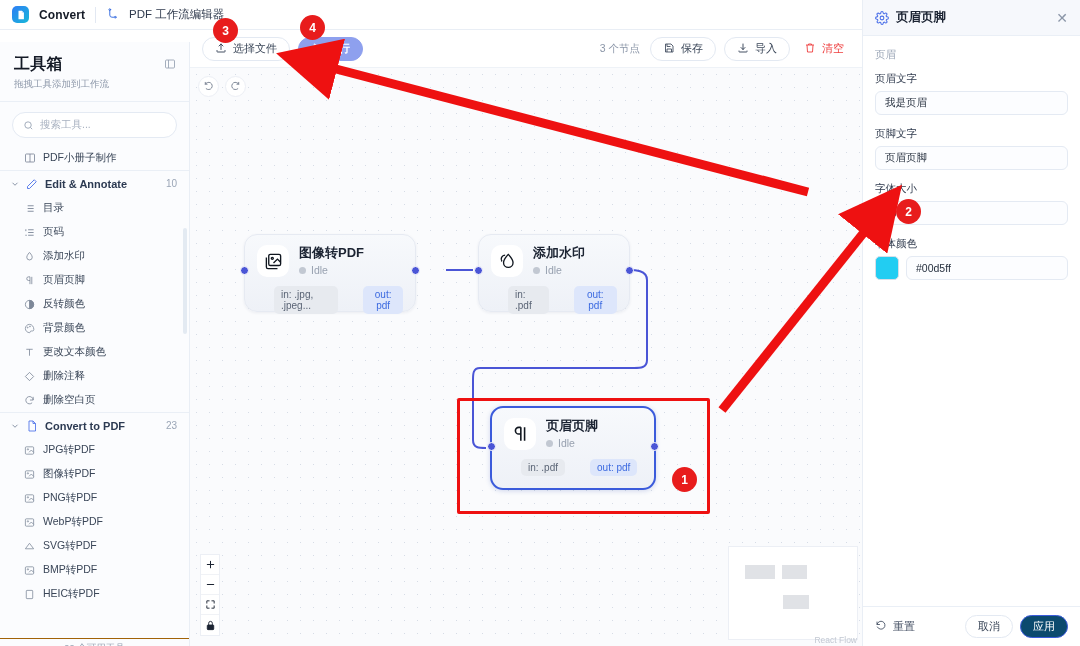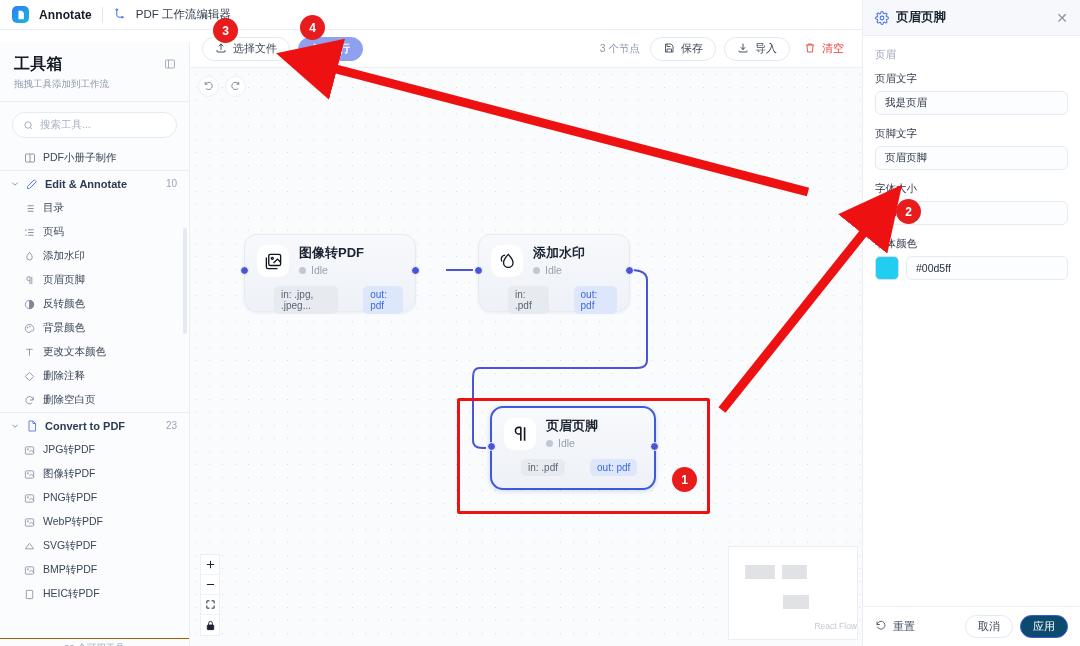--- a/index.html
+++ b/index.html
@@ -132,36 +132,36 @@
     display: flex; align-items: center; justify-content: center;
     color: #1d2430; flex: 0 0 auto;
   }
   .node-title { font-size: 13px; font-weight: bold; color: #1b2332; line-height: 1.1; }
   .node-status { display: flex; align-items: center; gap: 5px; margin-top: 4px; }
   .dot { width: 7px; height: 7px; border-radius: 50%; background: #c2c8d2; }
   .st-text { font-size: 10.5px; color: #98a1b0; }
   .node-tags { display: flex; gap: 8px; margin-top: 9px; }
   .tag { font-size: 10px; border-radius: 5px; padding: 3px 7px; margin-left: 17px; }
   .tag-in { background: #e7eaef; color: #5a6475; }
-  .tag-out { background: #dde6fb; color: #3c6ae0; }
+  .tag-out { background: #dde6fb; color: #3c6ae0; text-align: center; }
   .handle {
     position: absolute; width: 9px; height: 9px; border-radius: 50%;
     background: #4a55d6; border: 1.5px solid #ffffff;
   }
 
   .edge-svg { position: absolute; left: 0; top: 0; width: 672px; height: 578px; overflow: visible; }
 
   
   .minimap {
     position: absolute; right: 4px; bottom: 6px; width: 130px; height: 94px;
     background: #ffffff; border: 1px solid #eceff5;
   }
   .mini-node { position: absolute; background: #e0e2e6; }
   .rf-attr {
-    position: absolute; right: 5px; bottom: 15px;
+    position: absolute; right: 5px; bottom: 1px;
     font-size: 8.5px; color: #c2c8d2;
   }
   .zoom-ctl {
     position: absolute; left: 10px; bottom: 10px; width: 20px;
     background: #ffffff; border: 1px solid #eceff5;
     display: flex; flex-direction: column;
   }
   .zc-btn {
     height: 20px; display: flex; align-items: center; justify-content: center;
     color: #1b2332; border-bottom: 1px solid #f0f2f6;
@@ -225,21 +225,21 @@
 
 <div id="app">
 
   <div class="topbar">
     <div class="logo-mark">
       <svg width="10" height="10" viewBox="0 0 24 24" fill="#fff">
         <path d="M6 2h8l5 5v15H6z" fill="#fff"></path>
         <path d="M14 2v5h5" fill="#cfe6fb"></path>
       </svg>
     </div>
-    <span class="brand-name">Annotate</span>
+    <span class="brand-name">Convert</span>
     <span class="topbar-divider"></span>
     <span class="wf-icon">
       <svg width="13" height="13" viewBox="0 0 24 24" fill="none" stroke="currentColor" stroke-width="1.8" stroke-linecap="round">
         <path d="M7 4v9a4 4 0 0 0 4 4h3"></path>
           <circle cx="7" cy="3" r="1.6"></circle>
           <circle cx="17" cy="17" r="1.6"></circle>
       </svg>
     </span>
     <span class="wf-title">PDF 工作流编辑器</span>
   </div>

